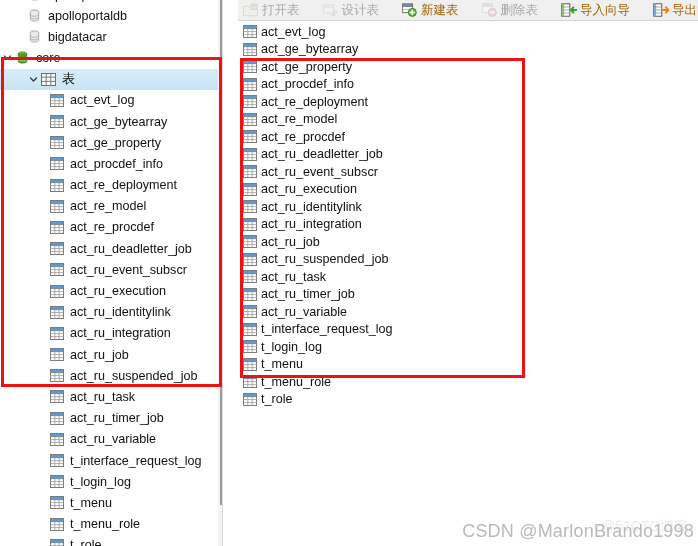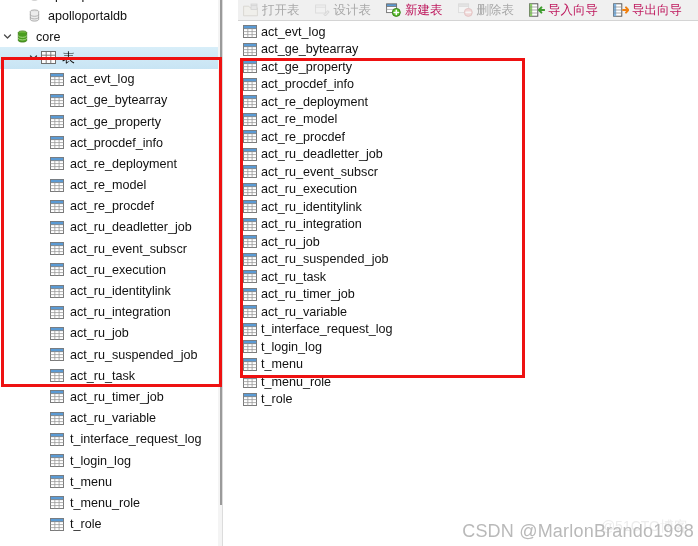--- a/index.html
+++ b/index.html
@@ -88,29 +88,29 @@
     background: #ffffff;
   }
   #toolbar {
     position: relative;
     height: 21px;
     background: #f0f0f0;
     border-bottom: 1px solid #d4d4d4;
     display: flex;
     align-items: center;
     padding-left: 2px;
-    gap: 8px;
+    gap: 16px;
   }
   .tbtn {
     display: flex;
     align-items: center;
     height: 19px;
     padding: 0 4px 0 2px;
     font-size: 12.5px;
-    color: #be185d;
+    color: #a16207;
     white-space: nowrap;
     cursor: default;
   }
   .tbtn.disabled { color: #a8a8a8; }
   .tbtn .tico {
     width: 17px; min-width: 17px; height: 15px;
     margin-right: 3px;
     display: flex; align-items: center; justify-content: center;
   }
   #right-list {
@@ -190,20 +190,30 @@
       <span class="ico">
         <svg width="13" height="13" viewBox="0 0 13 13">
             <ellipse cx="6.5" cy="2.6" rx="4.2" ry="1.7" fill="#e2e2e2" stroke="#9a9a9a" stroke-width="0.8"></ellipse>
             <path d="M2.3 2.6v7.8c0 .9 1.9 1.7 4.2 1.7s4.2-.8 4.2-1.7V2.6" fill="#ececec" stroke="#9a9a9a" stroke-width="0.8"></path>
             <path d="M2.3 5.6c0 .9 1.9 1.7 4.2 1.7s4.2-.8 4.2-1.7M2.3 8.2c0 .9 1.9 1.7 4.2 1.7s4.2-.8 4.2-1.7" fill="none" stroke="#9a9a9a" stroke-width="0.7"></path>
           </svg>
       </span>
       <span class="lbl">apolloportaldb</span>
     </div>
 
+    <div class="tree-row indent-2">
+      <span class="ico">
+        <svg width="13" height="13" viewBox="0 0 13 13">
+            <ellipse cx="6.5" cy="2.6" rx="4.2" ry="1.7" fill="#e2e2e2" stroke="#9a9a9a" stroke-width="0.8"></ellipse>
+            <path d="M2.3 2.6v7.8c0 .9 1.9 1.7 4.2 1.7s4.2-.8 4.2-1.7V2.6" fill="#ececec" stroke="#9a9a9a" stroke-width="0.8"></path>
+            <path d="M2.3 5.6c0 .9 1.9 1.7 4.2 1.7s4.2-.8 4.2-1.7M2.3 8.2c0 .9 1.9 1.7 4.2 1.7s4.2-.8 4.2-1.7" fill="none" stroke="#9a9a9a" stroke-width="0.7"></path>
+          </svg>
+      </span>
+      <span class="lbl">bigdatacar</span>
+    </div>
 
     <div class="tree-row indent-1">
       <span class="tw">
         <svg width="9" height="9" viewBox="0 0 9 9">
             <path d="M1.5 3 L4.5 6 L7.5 3" fill="none" stroke="#4a4a4a" stroke-width="1.3" stroke-linecap="round" stroke-linejoin="round"></path>
           </svg>
       </span>
       <span class="ico">
         <svg width="13" height="13" viewBox="0 0 13 13">
             <ellipse cx="6.5" cy="2.6" rx="4.2" ry="1.7" fill="#7ec34a" stroke="#3f7a1c" stroke-width="0.8"></ellipse>

